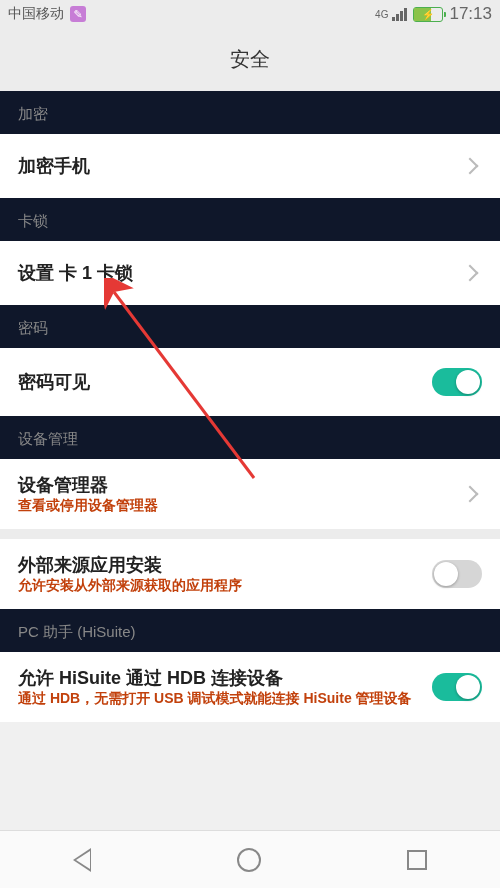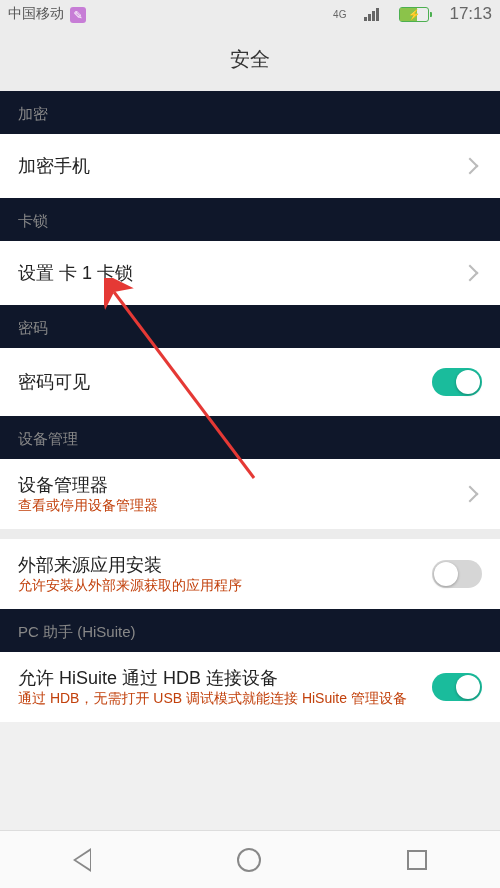--- a/index.html
+++ b/index.html
@@ -13,22 +13,22 @@
     overflow: hidden;
   }
   .status-bar {
     height: 28px;
     display: flex;
     align-items: center;
     padding: 0 8px;
     font-size: 14px;
     background: #ececec;
   }
-  .status-left { display: flex; align-items: flex-end; gap: 6px; }
-  .status-right { margin-left: auto; display: flex; align-items: center; gap: 20px; }
+  .status-left { display: flex; align-items: center; gap: 6px; }
+  .status-right { margin-left: auto; display: flex; align-items: center; gap: 6px; }
   .carrier { color: #555; font-size: 14px; }
   .app-icon {
     width: 16px; height: 16px;
     background: #c77dd6;
     border-radius: 3px;
     display: flex; align-items: center; justify-content: center;
     color: #fff; font-size: 11px;
   }
   .sig-4g { font-size: 10px; color: #666; margin-right: -2px;}
   .signal-bars { display: flex; align-items: flex-end; gap: 1px; height: 14px;}
@@ -69,21 +69,21 @@
   }
 
   .row {
     background: #fff;
     padding: 20px 18px;
     display: flex;
     align-items: center;
     position: relative;
   }
   .row.tall { padding: 14px 18px; }
-  .row-main { flex: 1; }
+  .row-main { flex: 1; font-weight: bold; }
   .row-title { font-size: 18px; color: #222; }
   .row-sub { font-size: 14px; color: #c2410c; }
 
   .chevron {
     width: 12px; height: 12px;
     border-top: 2px solid #bbb;
     border-right: 2px solid #bbb;
     transform: rotate(45deg);
     margin-right: 6px;
   }

